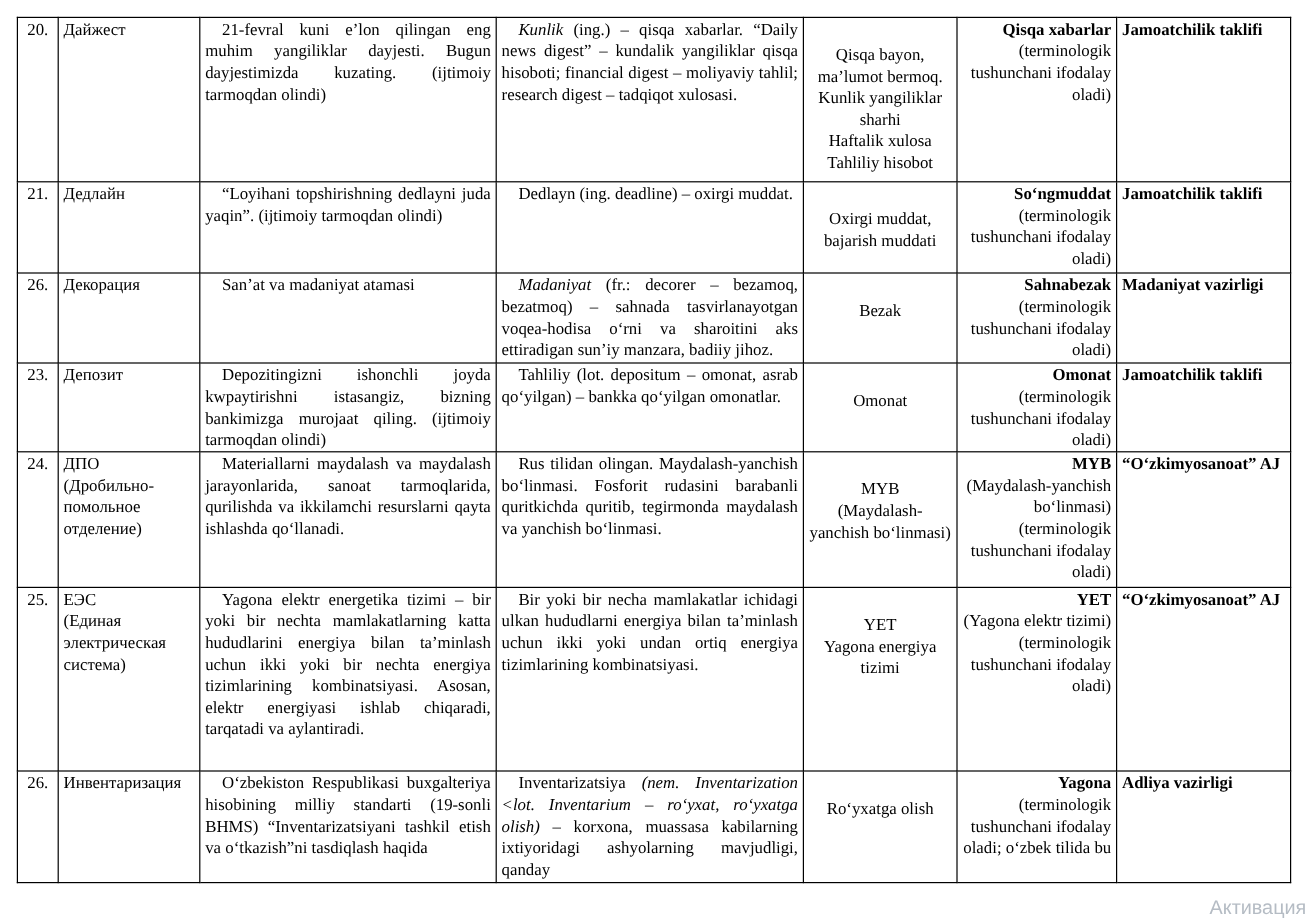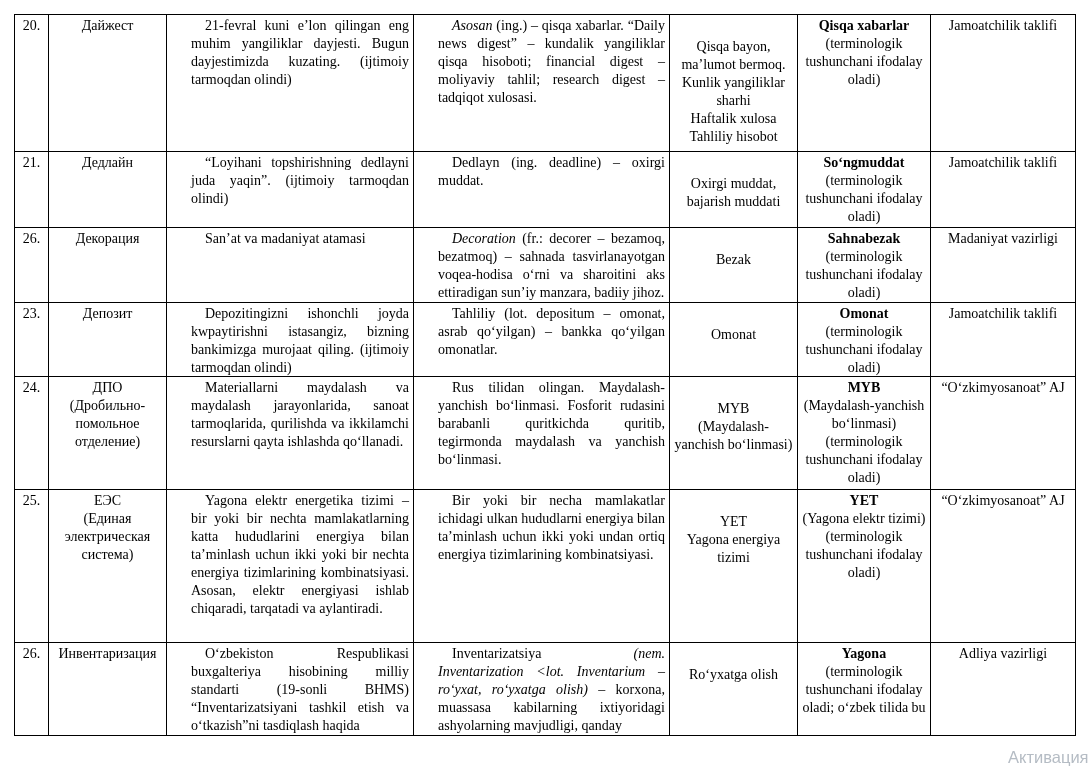--- a/index.html
+++ b/index.html
@@ -34,25 +34,25 @@
     font-size: 14px;
     line-height: 18px;
   }
   .cell {
     padding: 2px 4px 2px;
     overflow: hidden;
     white-space: pre-line;
   }
   
   .c-num  .cell { text-align: center; padding-left: 1px; padding-right: 1px; }
-  .c-term .cell { text-align: center; }
-  .c-usage .cell, .c-def .cell { text-align: justify; text-indent: 14px; margin-left: 20px; }
+  .c-term .cell { text-align: left; }
+  .c-usage .cell, .c-def .cell { text-align: justify; text-indent: 14px; }
   .c-tr   .cell { text-align: center; margin-top: 21px; }
-  .c-prop .cell { text-align: center; }
-  .c-src  .cell { text-align: center; }
+  .c-prop .cell { text-align: right; }
+  .c-src  .cell { text-align: left; font-weight: bold; }
   
   tr.row-0 { height: 137px; }
   tr.row-1 { height: 75px;  }
   tr.row-2 { height: 74px;  }
   tr.row-3 { height: 73px;  }
   tr.row-4 { height: 88px; }
   tr.row-5 { height: 153px; }
   tr.row-6 { height: 90px;  }
   .row-0 .cell { max-height: 145px; }
   .row-1 .cell { max-height: 71px;  }
@@ -92,21 +92,21 @@
           <td class="c-num">
             <div class="cell">20.</div>
           </td>
           <td class="c-term">
             <div class="cell">Дайжест</div>
           </td>
           <td class="c-usage">
             <div class="cell">21-fevral kuni e’lon qilingan eng muhim yangiliklar dayjesti. Bugun dayjestimizda kuzating. (ijtimoiy tarmoqdan olindi)</div>
           </td>
           <td class="c-def">
-            <div class="cell"><span class="seg-i">Asosan</span><span class="seg-n"> (ing.) – qisqa xabarlar. “Daily news digest” – kundalik yangiliklar qisqa hisoboti; financial digest – moliyaviy tahlil; research digest – tadqiqot xulosasi.</span></div>
+            <div class="cell"><span class="seg-i">Kunlik</span><span class="seg-n"> (ing.) – qisqa xabarlar. “Daily news digest” – kundalik yangiliklar qisqa hisoboti; financial digest – moliyaviy tahlil; research digest – tadqiqot xulosasi.</span></div>
           </td>
           <td class="c-tr">
             <div class="cell">Qisqa bayon, ma’lumot bermoq.
 Kunlik yangiliklar sharhi
 Haftalik xulosa
 Tahliliy hisobot</div>
           </td>
           <td class="c-prop">
             <div class="cell"><span class="seg-b">Qisqa xabarlar</span><span class="seg-n"><br>(terminologik tushunchani ifodalay oladi)</span></div>
           </td>
@@ -141,21 +141,21 @@
           <td class="c-num">
             <div class="cell">26.</div>
           </td>
           <td class="c-term">
             <div class="cell">Декорация</div>
           </td>
           <td class="c-usage">
             <div class="cell">San’at va madaniyat atamasi</div>
           </td>
           <td class="c-def">
-            <div class="cell"><span class="seg-i">Decoration</span><span class="seg-n"> (fr.: decorer – bezamoq, bezatmoq) – sahnada tasvirlanayotgan voqea-hodisa oʻrni va sharoitini aks ettiradigan sun’iy manzara, badiiy jihoz.</span></div>
+            <div class="cell"><span class="seg-i">Madaniyat</span><span class="seg-n"> (fr.: decorer – bezamoq, bezatmoq) – sahnada tasvirlanayotgan voqea-hodisa oʻrni va sharoitini aks ettiradigan sun’iy manzara, badiiy jihoz.</span></div>
           </td>
           <td class="c-tr">
             <div class="cell">Bezak</div>
           </td>
           <td class="c-prop">
             <div class="cell"><span class="seg-b">Sahnabezak</span><span class="seg-n"><br>(terminologik tushunchani ifodalay oladi)</span></div>
           </td>
           <td class="c-src">
             <div class="cell">Madaniyat vazirligi</div>
           </td>

